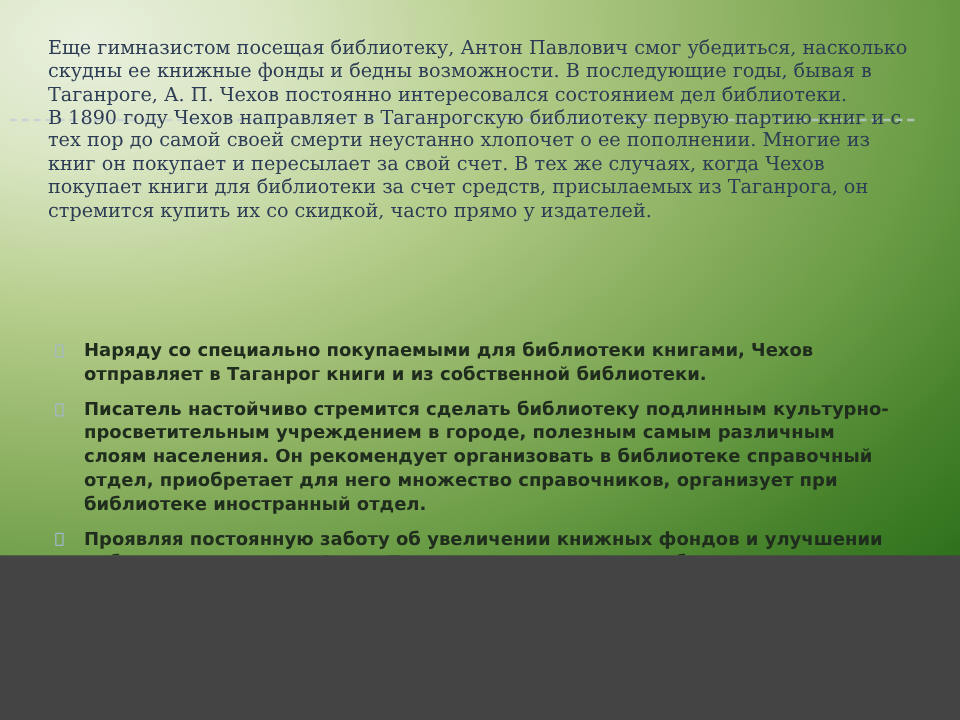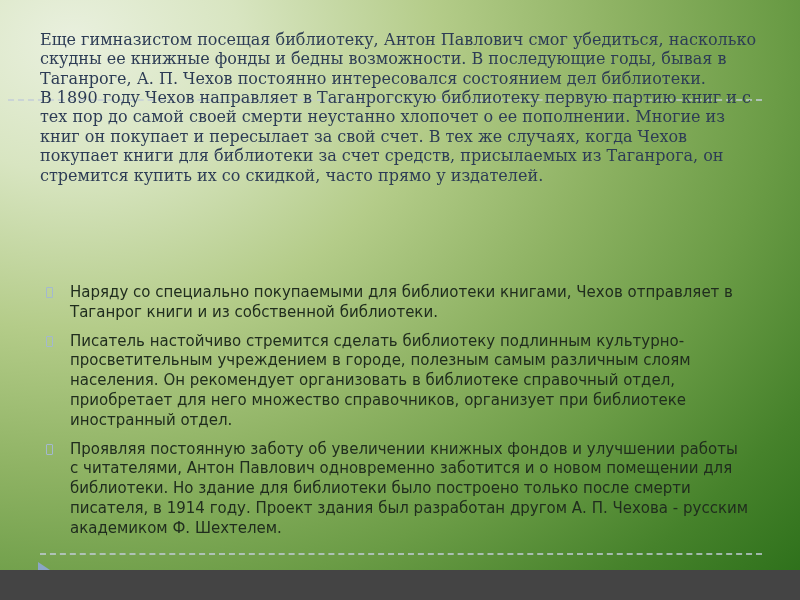--- a/index.html
+++ b/index.html
@@ -1,18 +1,18 @@
 <!DOCTYPE html>
 <html><head>
 <meta charset="utf-8">
 <style>
   html,body{margin:0;padding:0;background:#444;}
   .slide{
     position:relative;
-    width:800px;height:570px;
+    width:800px;height:463px;
     overflow:hidden;
     background:
       radial-gradient(130% 145% at 9% 7%,
         var(--bg-tl,#e9f0de) 0%,
         #d8e5c1 16%,
         #b4cc89 35%,
         var(--bg-mid,#8fb364) 52%,
         #6b9c46 68%,
         #46822b 83%,
         var(--bg-br,#256a15) 100%);
@@ -37,20 +37,21 @@
     left:44px;top:283px;width:706px;
     margin:0;padding:0;list-style:none;
     font-family:"DejaVu Sans", sans-serif;
     font-size:15px;line-height:1.32;
     color:var(--bullet-color,#202d1e);
   }
   .bullets li{
     position:relative;
     padding-left:26px;
     margin:0 0 9px 0;
+    font-weight:bold;
   }
   .bullet-marker{
     position:absolute;
     left:2px;top:4px;
     width:7px;height:11px;
     border:1.5px solid var(--marker-color,#a3b8d0);
     border-radius:1px;
     box-sizing:border-box;
   }
   .nav-arrow{

